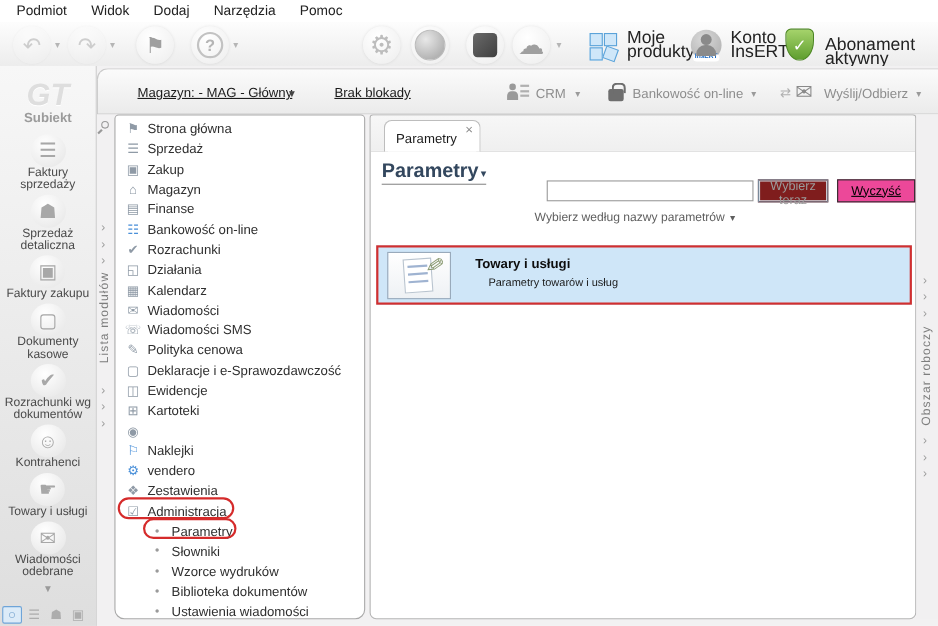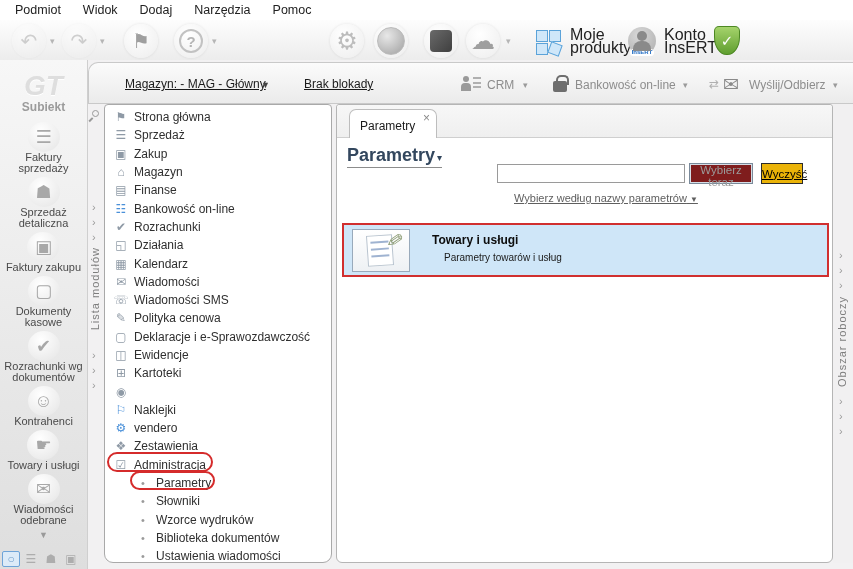--- a/index.html
+++ b/index.html
@@ -86,22 +86,22 @@
   .main { position:absolute; left:336px; top:104px; width:497px; height:459px; background:#fff; border:1px solid #b5b5b5; border-radius:3px 3px 6px 6px; }
   .tabstrip { position:relative; height:33px; background:linear-gradient(#f7f7f7,#efefef); border-bottom:1px solid #cfcfcf; border-radius:3px 3px 0 0; }
   .tab { position:absolute; left:12px; top:4px; width:88px; height:29px; background:#fff; border:1px solid #bdbdbd; border-bottom:none; border-radius:7px 7px 0 0; }
   .tab .tname { position:absolute; left:10px; top:9px; font-size:12px; color:#1a1a1a; }
   .tab .tclose { position:absolute; right:6px; top:1px; font-size:12px; color:#8a8a8a; cursor:pointer; }
   .page-title { position:absolute; left:10px; top:40px; font-size:18px; font-weight:bold; color:#33475e; border-bottom:1px solid #8c8c8c; padding-bottom:1px; cursor:pointer; }
   .page-title .tdd { font-size:10px; color:#33475e; margin-left:2px; }
   .search-input { position:absolute; left:160px; top:59px; width:188px; height:19px; border:1px solid #9a9a9a; font-size:12px; padding:0 3px; font-family:inherit; }
   .btn { position:absolute; top:58px; height:21px; font-size:11.5px; font-family:inherit; cursor:pointer; }
   .btn-select { left:352px; width:64px; color:#9b9b9b; background:#7f1d1d; border:1px solid #7a8a9a; box-shadow:inset 0 0 0 1px #d5dde5; }
-  .btn-clear { left:424px; width:42px; color:#000; background:#eab308; border:1px solid #2b2b2b; text-decoration:underline; }
-  .filter-link { position:absolute; left:177px; top:87px; font-size:11px; color:#5f5f5f; text-decoration:underline; cursor:pointer; }
+  .btn-clear { left:424px; width:71px; color:#000; background:#ec4899; border:1px solid #2b2b2b; text-decoration:underline; }
+  .filter-link { position:absolute; left:149px; top:87px; font-size:11px; color:#5f5f5f; cursor:pointer; }
   .filter-link .fdd { font-size:8px; color:#5f5f5f; }
   .result { position:absolute; left:5px; top:118px; width:487px; height:54px; background:#cfe6f8; border:2px solid #d12f2f; cursor:pointer; }
   .res-icobox { position:absolute; left:8px; top:4px; width:58px; height:43px; background:linear-gradient(#ffffff,#eef1f4); border:1px solid #9ab; }
   .res-doc { position:absolute; left:14px; top:5px; width:26px; height:31px; background:#fff; border:1px solid #b9c4cf; transform:rotate(-4deg); }
   .res-doc i { display:block; height:2px; background:#9fb3d1; margin:5px 3px 0 3px; }
   .res-pencil { position:absolute; right:6px; top:-2px; font-size:20px; color:#8a9a72; transform:rotate(100deg); }
   .res-title { position:absolute; left:88px; top:8px; font-size:12px; font-weight:bold; color:#0d0d0d; }
   .res-sub { position:absolute; left:100px; top:27px; font-size:10px; color:#1a1a1a; }
 
   
@@ -159,20 +159,21 @@
     <span class="tlabel" style="left:570px;width:62px">Moje produkty</span>
 
     <div style="position:absolute;left:628px;top:7px">
       <span class="person" style="display:inline-block"><span class="insert-mini">InsERT</span></span>
     </div>
     <span class="tlabel" style="left:664px;width:52px">Konto InsERT</span>
 
     <div style="position:absolute;left:714px;top:6px">
       <span class="shield" style="display:flex">✓</span>
     </div>
+    <span class="tlabel" style="left:750px;top:14px">Abonament aktywny</span>
   </div>
 
   <div class="workspace-bg"></div>
 
   <div class="subtoolbar">
     <span class="lnk" style="left:36px">Magazyn: - MAG - Główny</span>
     <span class="ddk" style="left:172px">▼</span>
     <span class="lnk" style="left:215px">Brak blokady</span>
 
     <span class="crmico" style="left:372px;top:13px"></span>

